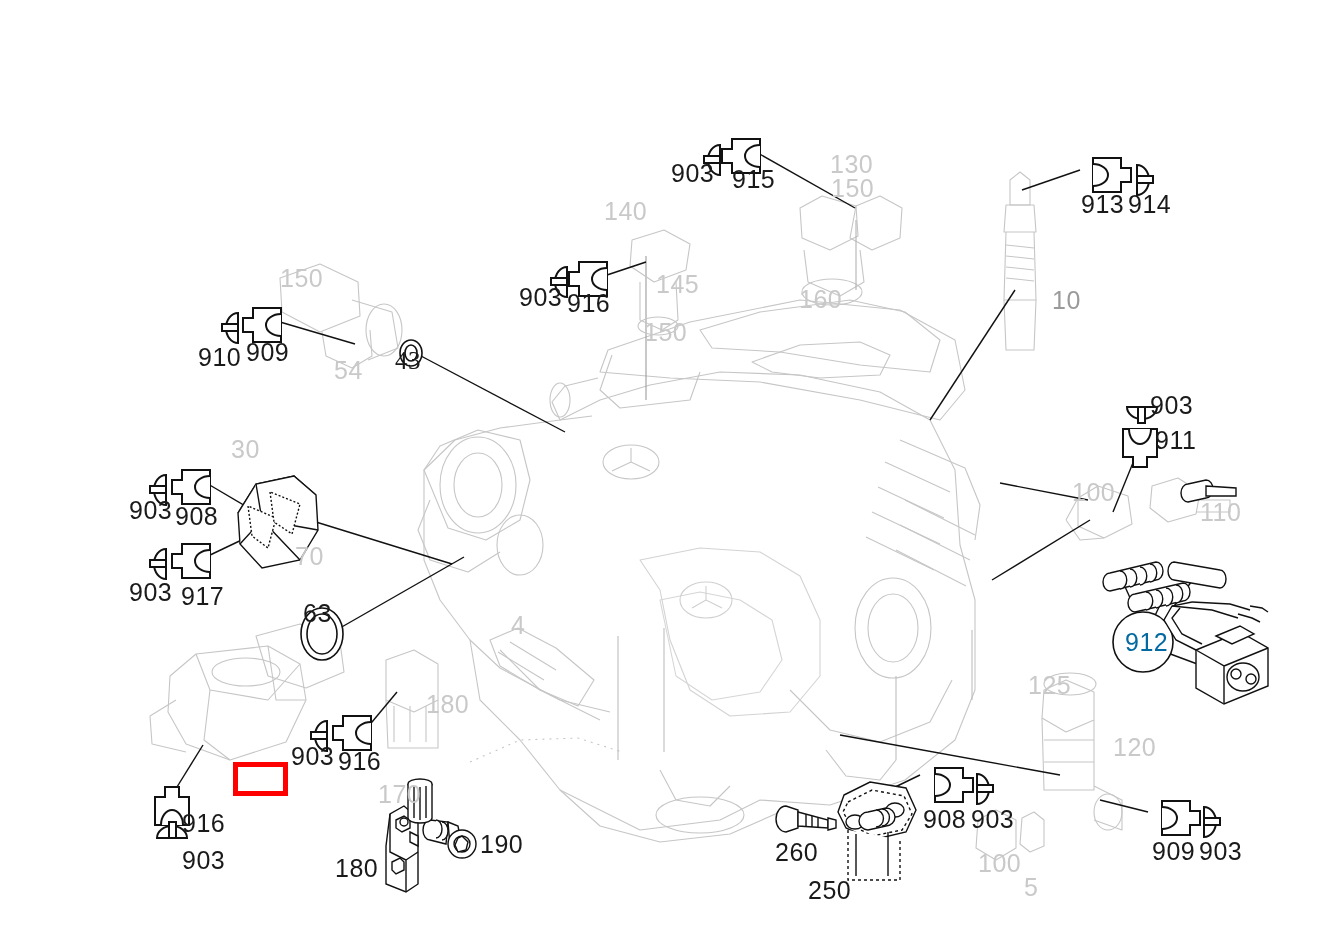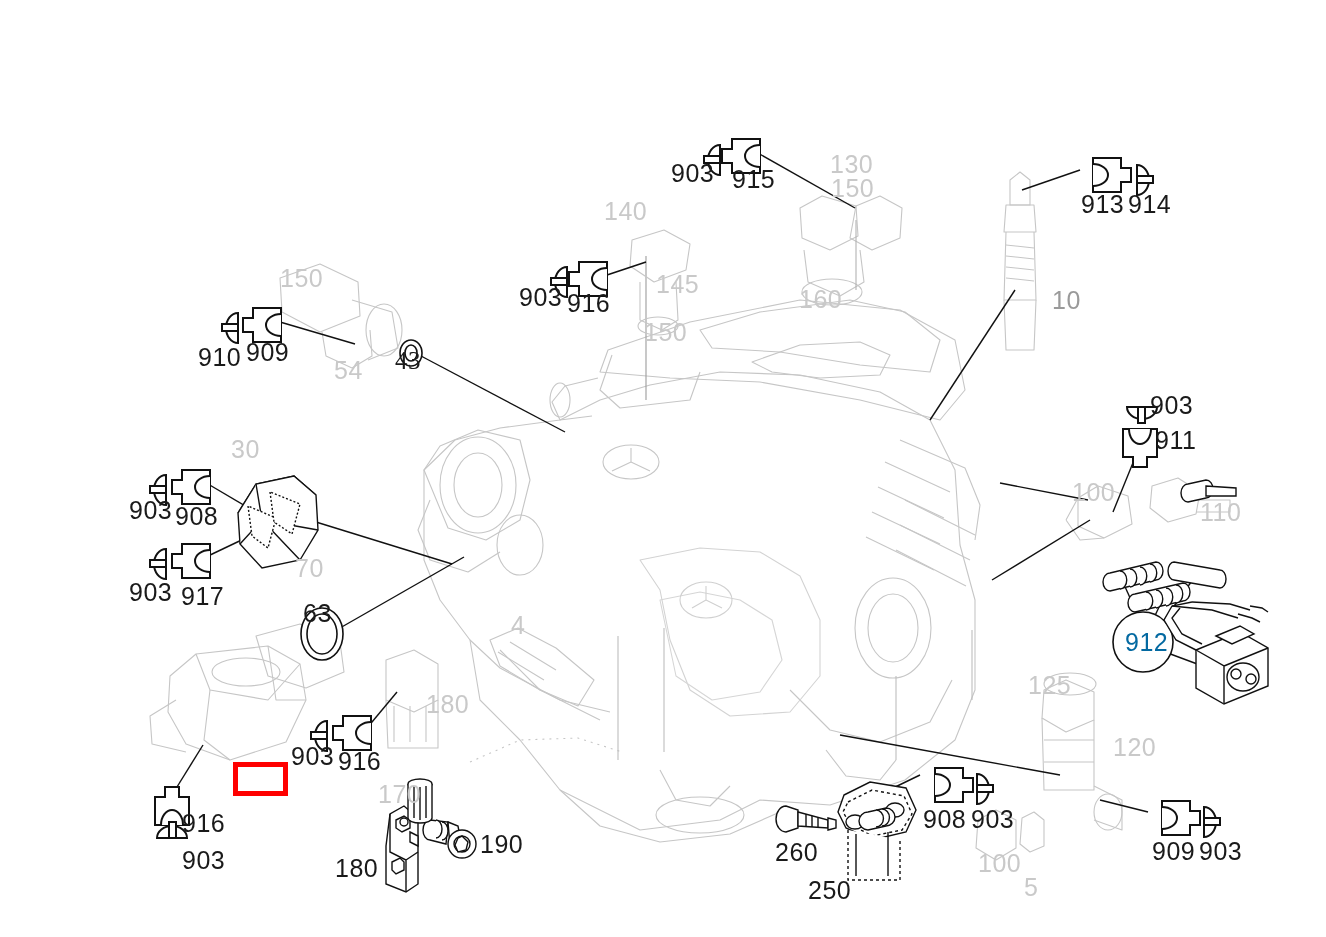--- a/index.html
+++ b/index.html
@@ -356,21 +356,21 @@
       <div class="partnum mid" style="left: 1041px; top: 288px; margin-left: 11px;">10</div>
       <div class="partnum faint" style="left: 280px; top: 266px;">150</div>
       <div class="partnum faint" style="left: 604px; top: 199px;">140</div>
       <div class="partnum faint" style="left: 830px; top: 152px;">130</div>
       <div class="partnum faint" style="left: 831px; top: 176px;">150</div>
       <div class="partnum faint" style="left: 799px; top: 287px;">160</div>
       <div class="partnum faint" style="left: 656px; top: 272px; text-align: center;">145</div>
       <div class="partnum faint" style="left: 644px; top: 320px;">150</div>
       <div class="partnum faint" style="left: 334px; top: 358px;">54</div>
       <div class="partnum faint" style="left: 231px; top: 437px; text-align: center;">30</div>
-      <div class="partnum faint" style="left: 295px; top: 544px; margin-top: 12px;">70</div>
+      <div class="partnum faint" style="left: 295px; top: 544px;">70</div>
       <div class="partnum faint" style="left: 1072px; top: 480px;">100</div>
       <div class="partnum faint" style="left: 1200px; top: 500px;">110</div>
       <div class="partnum faint" style="left: 1028px; top: 673px;">125</div>
       <div class="partnum faint" style="left: 1113px; top: 735px;">120</div>
       <div class="partnum faint" style="left: 426px; top: 692px;">180</div>
       <div class="partnum faint" style="left: 378px; top: 782px;">170</div>
       <div class="partnum faint" style="left: 978px; top: 851px;">100</div>
       <div class="partnum faint" style="left: 1024px; top: 875px;">5</div>
       <div class="partnum faint" style="left: 511px; top: 613px;">4</div>
     </div>

